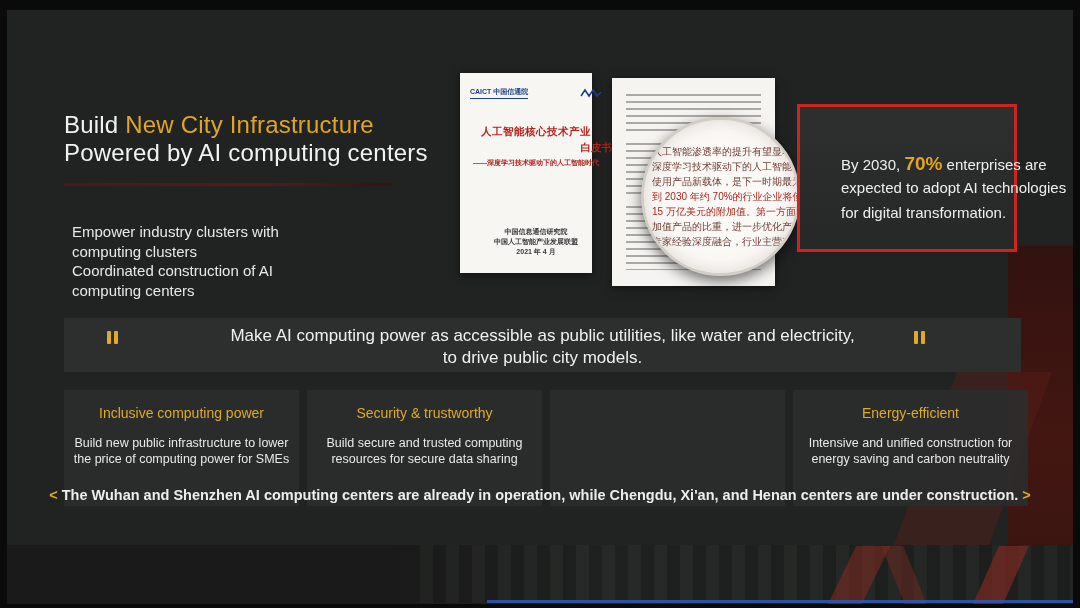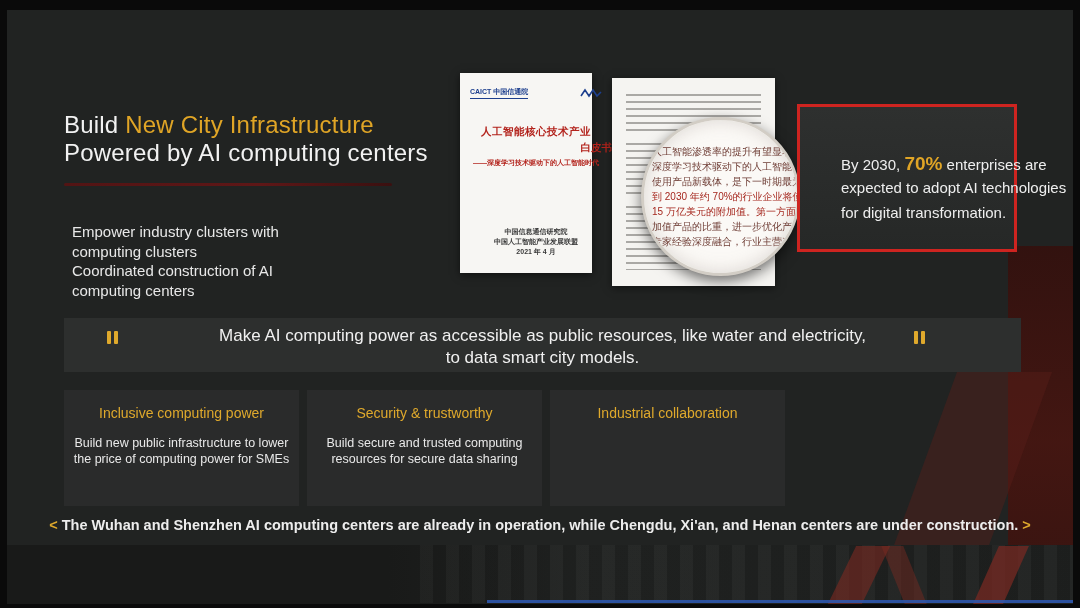--- a/index.html
+++ b/index.html
@@ -93,21 +93,21 @@
 
   
   .card{position:absolute;top:390px;width:235px;height:116px;
     background:rgba(43,45,44,.92);}
   .card.c0{left:64px;}  .card.c1{left:307px;}  .card.c2{left:550px;}  .card.c3{left:793px;}
   .card-title{margin-top:15px;text-align:center;color:#DFA92C;font-size:14px;}
   .card-body{margin:14px 9px 0;text-align:center;color:#e9e9e9;font-size:12.5px;line-height:16px;}
   .card.c2 .card-body{margin-top:8px;}
 
   
-  .ticker{position:absolute;left:0;top:517px;width:1080px;text-align:center;
+  .ticker{position:absolute;left:0;top:487px;width:1080px;text-align:center;
     font-size:14.5px;font-weight:bold;color:#ededed;}
   .ticker .arrow{color:#DFA92C;}
 </style>
 </head>
 <body>
 
 <div class="slide">
 
   <div class="bg-red-band"></div>
   <div class="bg-red-skew"></div>
@@ -168,36 +168,39 @@
 
   <div class="callout">
     <div class="c-line l1"><span>By 2030, </span><span class="pct">70%</span><span> enterprises are</span></div>
     <div class="c-line l3">for digital transformation.</div>
     <div class="c-line l2">expected to adopt AI technologies</div>
   </div>
 
   <div class="quotebar">
     <div class="qmark open"><i></i><i></i></div>
     <div class="quote-text">
-      <div>Make AI computing power as accessible as public resources, like water and electricity,</div>
-      <div>to data smart city models.</div>
+      <div>Make AI computing power as accessible as public utilities, like water and electricity,</div>
+      <div>to drive public city models.</div>
     </div>
     <div class="qmark close"><i></i><i></i></div>
   </div>
 
   <div class="card c1">
     <div class="card-title">Security &amp; trustworthy</div>
     <div class="card-body">Build secure and trusted computing resources for secure data sharing</div>
   </div>
   <div class="card c0">
     <div class="card-title">Inclusive computing power</div>
     <div class="card-body">Build new public infrastructure to lower the price of computing power for SMEs</div>
   </div>
   <div class="card c2">
-    <div class="card-title">Industrial collaboration</div>
+  </div>
+  <div class="card c3">
+    <div class="card-title">Energy-efficient</div>
+    <div class="card-body">Intensive and unified construction for energy saving and carbon neutrality</div>
   </div>
 
   <div class="ticker">
     <span class="arrow">&lt;</span>
     <span>The Wuhan and Shenzhen AI computing centers are already in operation, while Chengdu, Xi'an, and Henan centers are under construction.</span>
     <span class="arrow">&gt;</span>
   </div>
 
   <div class="frame top"></div>
   <div class="frame bottom"></div>

